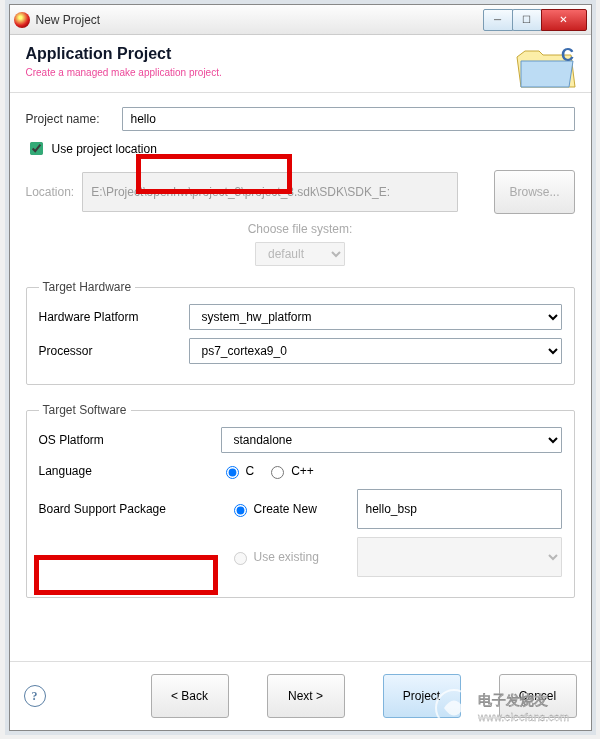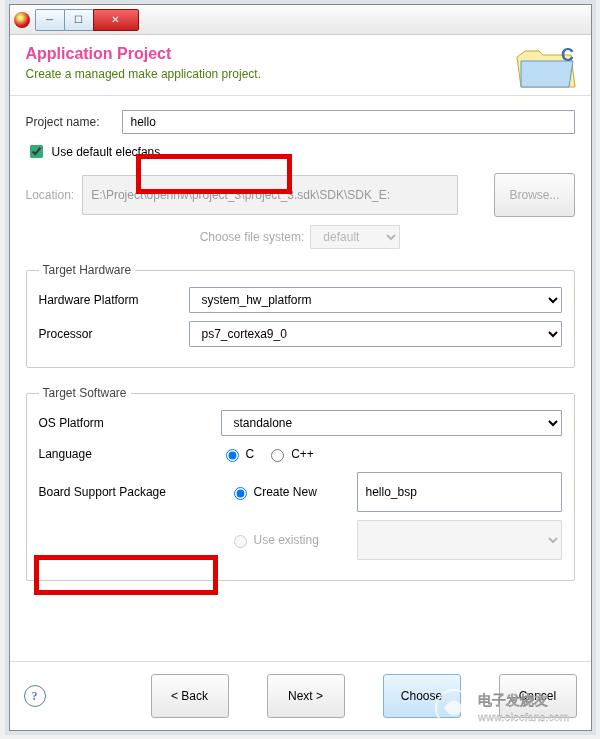--- a/index.html
+++ b/index.html
@@ -57,22 +57,22 @@
       border-color: #8a1010;
       border-radius: 0 2px 2px 0;
     }
 
     .header-pane {
       background: #fff;
       padding: 10px 16px 14px 16px;
       border-bottom: 1px solid #ddd;
       position: relative;
     }
-    .header-title { font-size: 16px; font-weight: bold; color: #ec4899; }
-    .header-sub { font-size: 12px; color: #4d7c0f; margin-top: 4px; }
+    .header-title { font-size: 16px; font-weight: bold; color: #0f172a; }
+    .header-sub { font-size: 10px; color: #ec4899; margin-top: 4px; }
     .header-icon {
       position: absolute;
       right: 14px; top: 8px;
       width: 62px; height: 50px;
     }
 
     .content {
       padding: 14px 16px 6px 16px;
       flex: 1;
       overflow: hidden;
@@ -111,21 +111,21 @@
       padding: 14px 14px;
       border: 1px solid #adadad;
       background: linear-gradient(#fdfdfd,#e9e9e9);
       border-radius: 3px;
       font-size: 12px;
       cursor: pointer;
       min-width: 78px;
       margin-left: 28px;
     }
     .btn:disabled { color: #aaa; }
-    .fs-row { display: flex; justify-content: center; align-items: center; gap: 6px; color: #aaa; margin-bottom: 14px; }
+    .fs-row { display: flex; justify-content: center; align-items: center; gap: 6px; color: #aaa; margin-bottom: 14px; flex-direction: column; }
     .fs-row select { width: 90px; }
 
     fieldset {
       border: 1px solid #ccc;
       border-radius: 2px;
       margin: 0 0 18px 0;
       padding: 10px 12px 12px 12px;
     }
     legend { font-size: 12px; color: #444; padding: 0 4px; }
     .hw-row { display: flex; align-items: center; margin-bottom: 8px; }
@@ -168,20 +168,21 @@
       pointer-events: none;
     }
   </style>
 </head>
 <body>
 
 <div class="window">
 
   <div class="titlebar">
     <div class="titlebar-icon"></div>
+    <div class="titlebar-text">New Project</div>
     <div class="win-controls">
       <div class="win-btn min">─</div>
       <div class="win-btn">☐</div>
       <div class="win-btn close">✕</div>
     </div>
   </div>
 
   <div class="header-pane">
     <div class="header-title">Application Project</div>
     <div class="header-sub">Create a managed make application project.</div>
@@ -194,21 +195,21 @@
 
   <div class="content">
 
     <div class="row">
       <label class="fld">Project name:</label>
       <input type="text" class="name-input" value="hello" style="">
     </div>
 
     <div class="checkbox-row">
       <input type="checkbox" checked="" style="">
-      <span>Use default elecfans</span>
+      <span>Use project location</span>
     </div>
 
     <div class="loc-row">
       <label>Location:</label>
       <input type="text" class="loc-input" disabled="" value="E:\Project\openhw\project_3\project_3.sdk\SDK\SDK_E:" style="">
       <button class="btn" disabled="">Browse...</button>
     </div>
 
     <div class="fs-row">
       <span>Choose file system:</span>
@@ -276,21 +277,21 @@
       </div>
     </fieldset>
 
   </div>
 
   <div class="footer">
     <div class="help-icon">?</div>
     <div class="footer-spacer"></div>
     <button class="btn">&lt; Back</button>
     <button class="btn">Next &gt;</button>
-    <button class="btn finish">Choose</button>
+    <button class="btn finish">Project</button>
     <button class="btn">Cancel</button>
   </div>
 
 </div>
 
 <div class="highlight-box hb1"></div>
 <div class="highlight-box hb2"></div>
 
 <svg class="watermark" viewBox="0 0 160 46">
   <circle cx="20" cy="23" r="18" fill="none" stroke="#fff" stroke-width="2" opacity="0.8"></circle>

